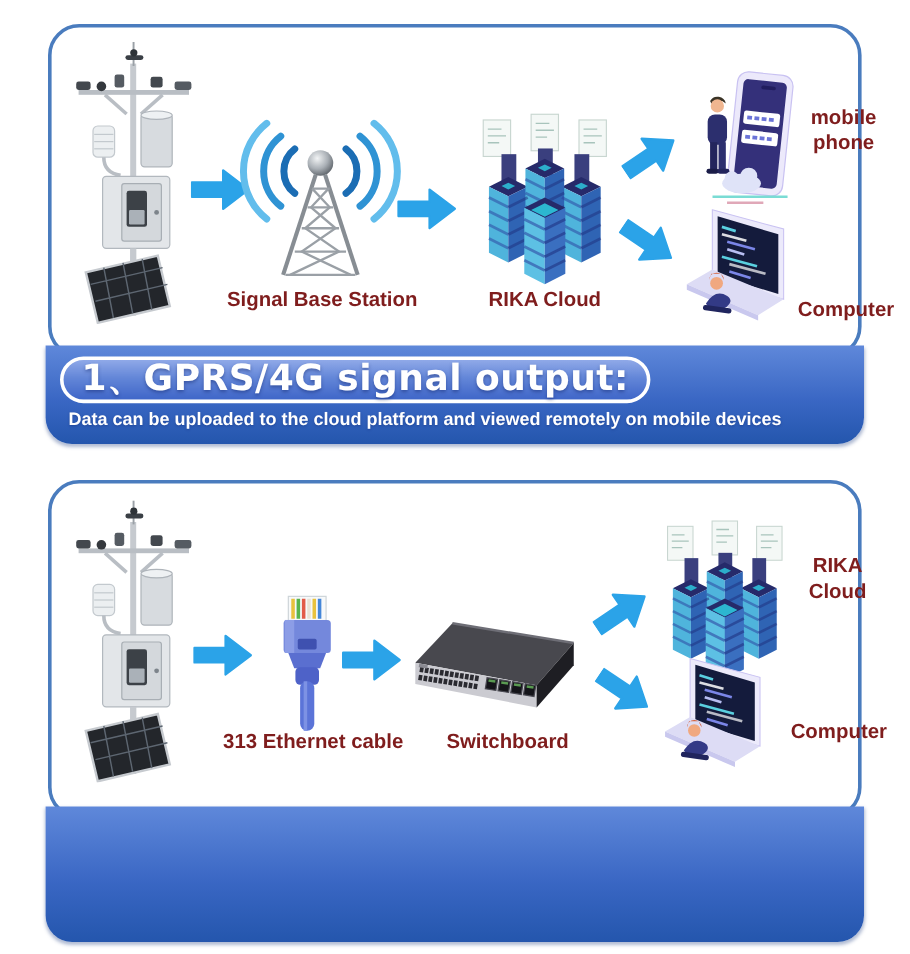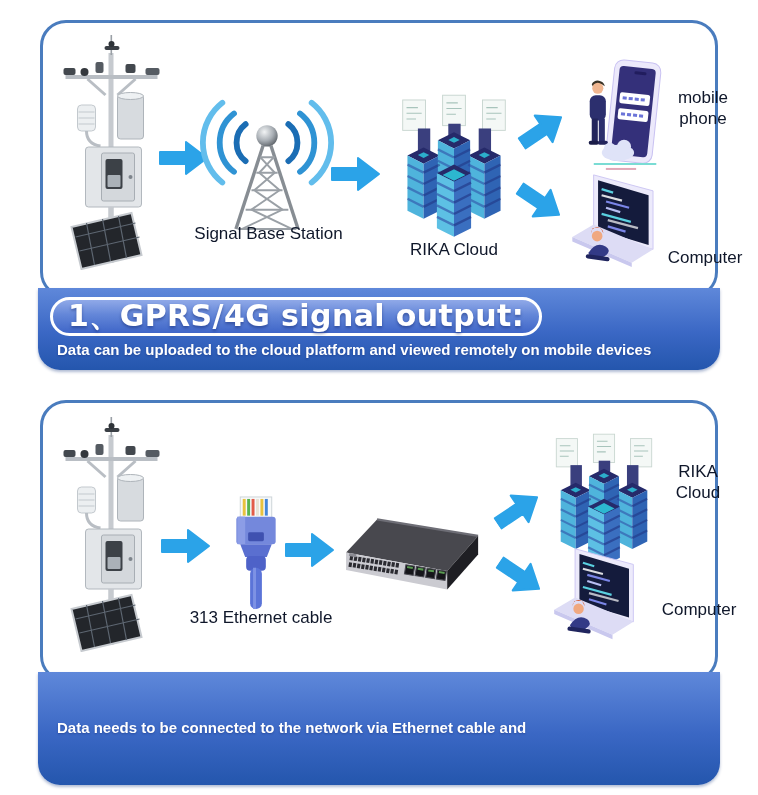--- a/index.html
+++ b/index.html
@@ -8,21 +8,21 @@
   .panel{position:absolute;background:#ffffff;border:3px solid #4a7cbe;border-radius:26px;}
   .band{position:absolute;background:linear-gradient(180deg,#5f88da 0%,#3a67c4 55%,#2456ad 100%);
         border-radius:0 0 22px 22px;box-shadow:0 2px 3px rgba(30,60,130,.35);}
   .pill{position:absolute;display:inline-block;border:3px solid #ffffff;border-radius:24px;
         padding:1px 15px 3px;background:linear-gradient(180deg,#90a9e8 0%,#6386d8 45%,#3f66c8 100%);
         color:#ffffff;font-weight:bold;font-size:30px;line-height:29px;letter-spacing:.4px;
         font-family:"DejaVu Sans","Liberation Sans",sans-serif;
         text-shadow:0 2px 3px rgba(15,35,105,.45);white-space:nowrap;}
   .desc{position:absolute;color:#ffffff;font-weight:bold;font-size:15px;line-height:21.5px;
         text-shadow:0 1px 2px rgba(15,35,105,.4);white-space:nowrap;}
-  .label{position:absolute;font-weight:normal;font-size:17px;line-height:1.25;color:#0f172a;text-align:center;}
+  .label{position:absolute;font-weight:bold;font-size:17px;line-height:1.25;color:#7f1d1d;text-align:center;}
   .icon{position:absolute;display:block;}
   .rot-up{transform:rotate(-34deg);}
   .rot-dn{transform:rotate(34deg);}
 </style>
 </head>
 <body>
 
 <svg width="0" height="0" style="position:absolute" aria-hidden="true">
   <defs>
     <radialGradient id="ballGrad" cx="38%" cy="32%" r="75%">
@@ -266,21 +266,21 @@
   <div class="panel" style="left:40px;top:20px;width:672px;height:272px;">
     <svg class="icon" style="left:12px;top:12px;width:115px;height:235px;" viewBox="0 0 110 235">
         <use href="#g-ws"></use>
       </svg>
     <svg class="icon" style="left:116px;top:116px;width:50px;height:38px;" viewBox="0 0 50 38">
         <use href="#g-arrow"></use>
       </svg>
     <svg class="icon" style="left:156px;top:68px;width:136px;height:146px;" viewBox="0 0 140 142">
         <use href="#g-tower"></use>
       </svg>
-    <div class="label" style="left:118px;top:200px;width:215px;">Signal Base Station</div>
+    <div class="label" style="left:118px;top:216px;width:215px;">Signal Base Station</div>
     <svg class="icon" style="left:288px;top:132px;width:50px;height:38px;" viewBox="0 0 50 38">
         <use href="#g-arrow"></use>
       </svg>
     <svg class="icon" style="left:354px;top:66px;width:114px;height:154px;" viewBox="0 0 120 155">
         <use href="#g-cloud"></use>
       </svg>
     <div class="label" style="left:346px;top:216px;width:130px;">RIKA Cloud</div>
     <svg class="icon rot-up" style="left:474px;top:88px;width:50px;height:38px;" viewBox="0 0 50 38">
         <use href="#g-arrow"></use>
       </svg>
@@ -312,35 +312,35 @@
     <svg class="icon" style="left:180px;top:92px;width:66px;height:116px;" viewBox="0 0 64 118">
         <use href="#g-rj45"></use>
       </svg>
     <div class="label" style="left:108px;top:204px;width:220px;">313 Ethernet cable</div>
     <svg class="icon" style="left:242px;top:128px;width:50px;height:38px;" viewBox="0 0 50 38">
         <use href="#g-arrow"></use>
       </svg>
     <svg class="icon" style="left:288px;top:104px;width:156px;height:98px;" viewBox="0 0 150 95">
         <use href="#g-switch"></use>
       </svg>
+    <div class="label" style="left:300px;top:204px;width:160px;">Switchboard</div>
     <svg class="icon rot-up" style="left:450px;top:88px;width:50px;height:38px;" viewBox="0 0 50 38">
         <use href="#g-arrow"></use>
       </svg>
     <svg class="icon rot-dn" style="left:452px;top:154px;width:50px;height:38px;" viewBox="0 0 50 38">
         <use href="#g-arrow"></use>
       </svg>
     <svg class="icon" style="left:508px;top:26px;width:106px;height:142px;" viewBox="0 0 120 155">
         <use href="#g-cloud"></use>
       </svg>
     <div class="label" style="left:618px;top:58px;width:74px;">RIKA Cloud</div>
     <svg class="icon" style="left:506px;top:140px;width:100px;height:102px;" viewBox="0 0 115 112">
         <use href="#g-laptop"></use>
       </svg>
     <div class="label" style="left:598px;top:196px;width:116px;">Computer</div>
   </div>
 
   <div class="band" style="left:38px;top:672px;width:682px;height:113px;">
     <div class="desc" style="left:19px;top:45px;">
-      <div>Data needs to be connected to the network via Ethernet cable and</div>
     </div>
   </div>
 
 </div>
 
 </body></html>

